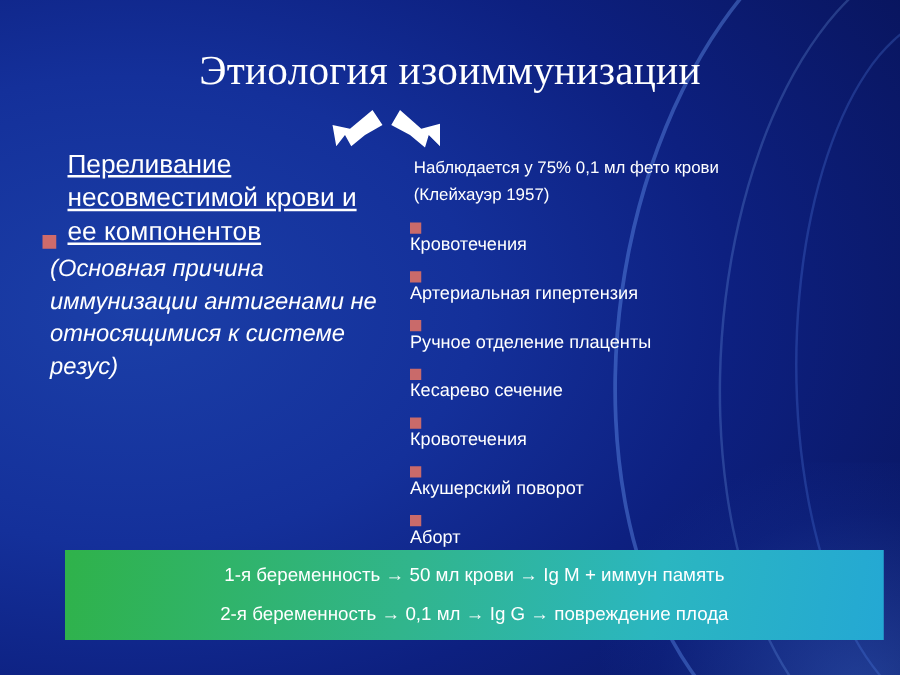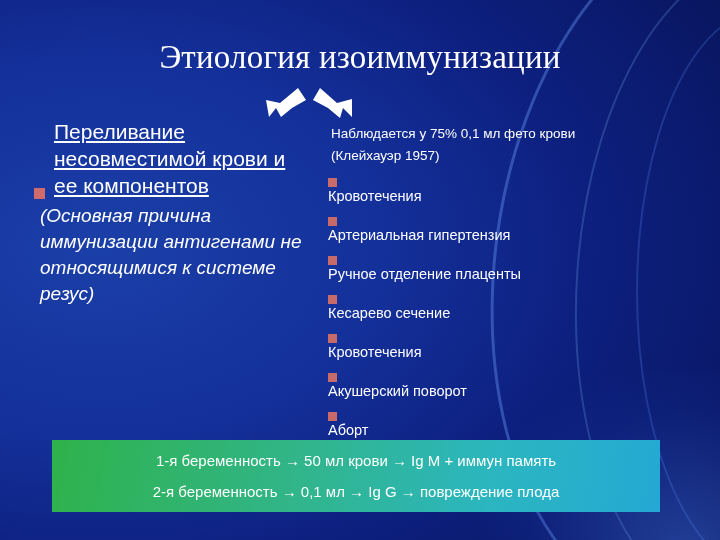--- a/index.html
+++ b/index.html
@@ -140,20 +140,21 @@
   }
 
   .footer {
     position: absolute;
     left: 52px;
     top: 440px;
     width: 608px;
     height: 72px;
     background: linear-gradient(100deg, #2fb24a 0%, #31b58c 42%, #2bb6c0 72%, #24a8d4 100%);
     color: #ffffff;
+    padding-left: 47px;
   }
   .footer-line {
     position: absolute;
     left: 0; right: 0;
     text-align: center;
     font-size: 15px;
     line-height: 20px;
     white-space: nowrap;
   }
   .footer-line.l1 { top: 11px; }

